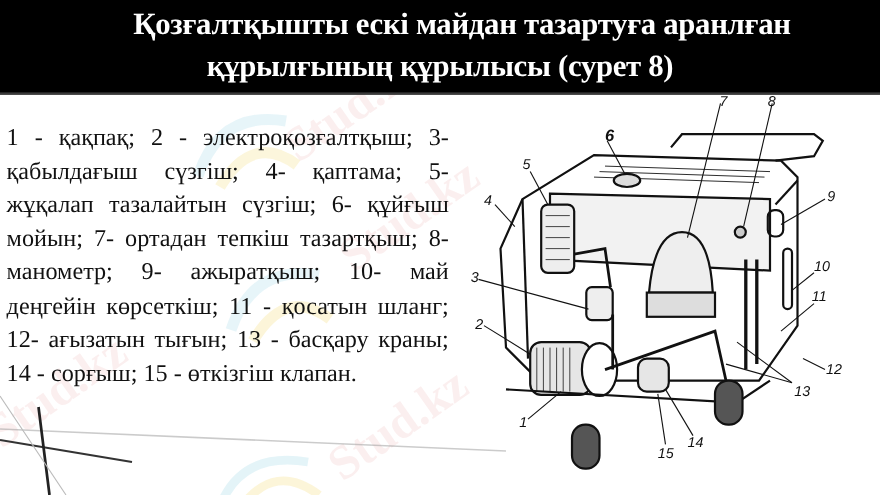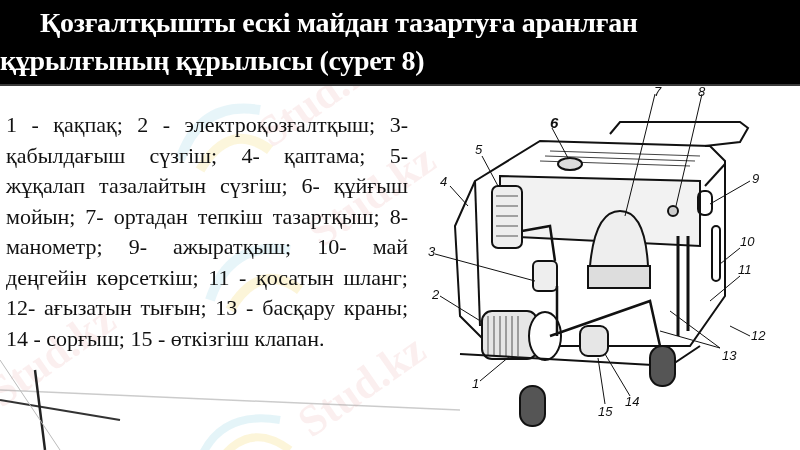--- a/index.html
+++ b/index.html
@@ -1,19 +1,19 @@
 <!DOCTYPE html>
 <html><head>
 <meta charset="utf-8">
 <style>
   html, body { margin:0; padding:0; }
   body { width:800px; height:450px; overflow:hidden; background:#ffffff; position:relative; font-family:"Liberation Serif", "DejaVu Serif", serif; }
   .slide { position:absolute; left:0; top:0; width:800px; height:450px; background:#fff; overflow:hidden; }
   .title-bar { position:absolute; left:0; top:0; width:800px; height:86px; background:#000; border-bottom:2px solid #3a3a3a; box-sizing:border-box; }
-  .title { position:absolute; left:0; top:4px; width:800px; text-align:left; color:#fff; font-weight:bold; font-size:28px; line-height:38px; letter-spacing:-0.3px; }
+  .title { position:absolute; left:0; top:4px; width:800px; text-align:center; color:#fff; font-weight:bold; font-size:28px; line-height:38px; letter-spacing:-0.3px; }
   .title span { display:block; }
   .title .l1 { padding-left:40px; }
   .body-text { position:absolute; left:6px; top:110px; width:402px; font-size:22px; line-height:30.5px; color:#111; text-align:justify; }
   .deco { position:absolute; pointer-events:none; }
   .watermark { position:absolute; font-family:"Liberation Serif", serif; font-weight:bold; color:rgba(220,120,120,0.12); font-size:44px; transform:rotate(-35deg); pointer-events:none; }
   .figure { position:absolute; left:420px; top:86px; width:380px; height:364px; }
   .figure svg { width:100%; height:100%; }
   .lbl { font-family:"Liberation Sans", sans-serif; font-style:italic; font-size:13px; fill:#111; }
 </style>
 </head>

